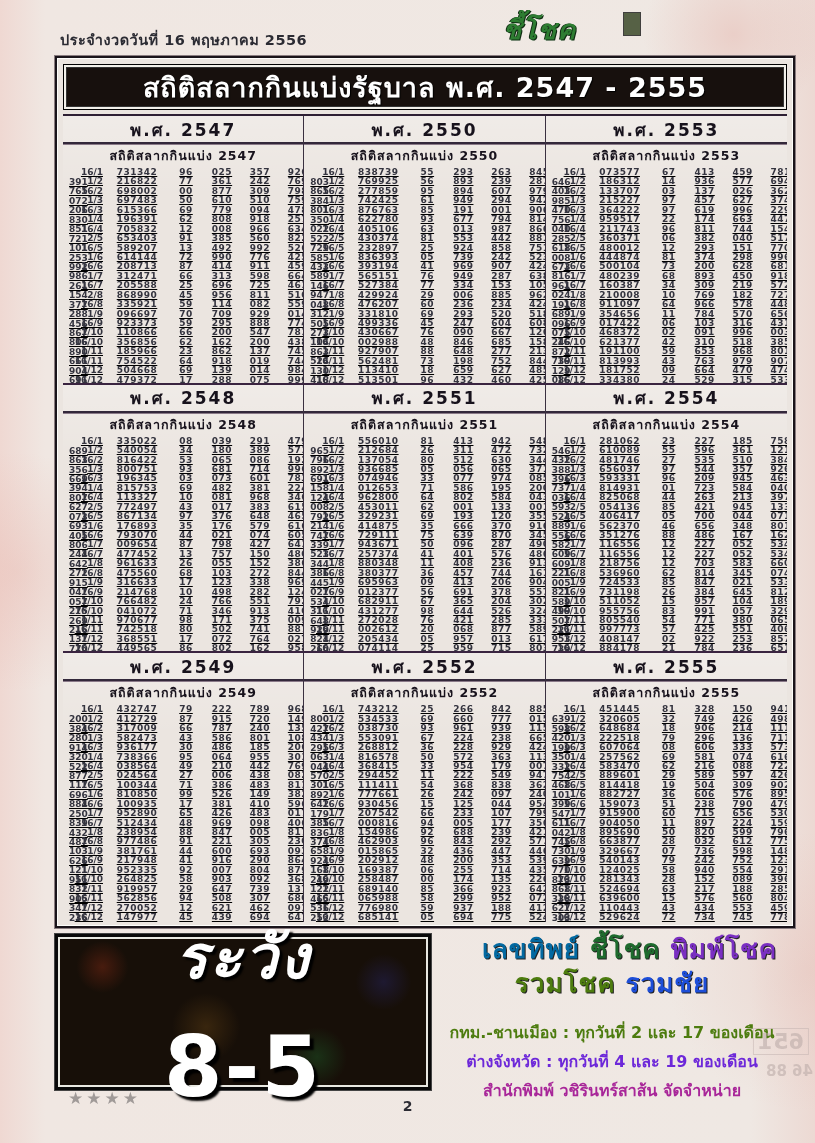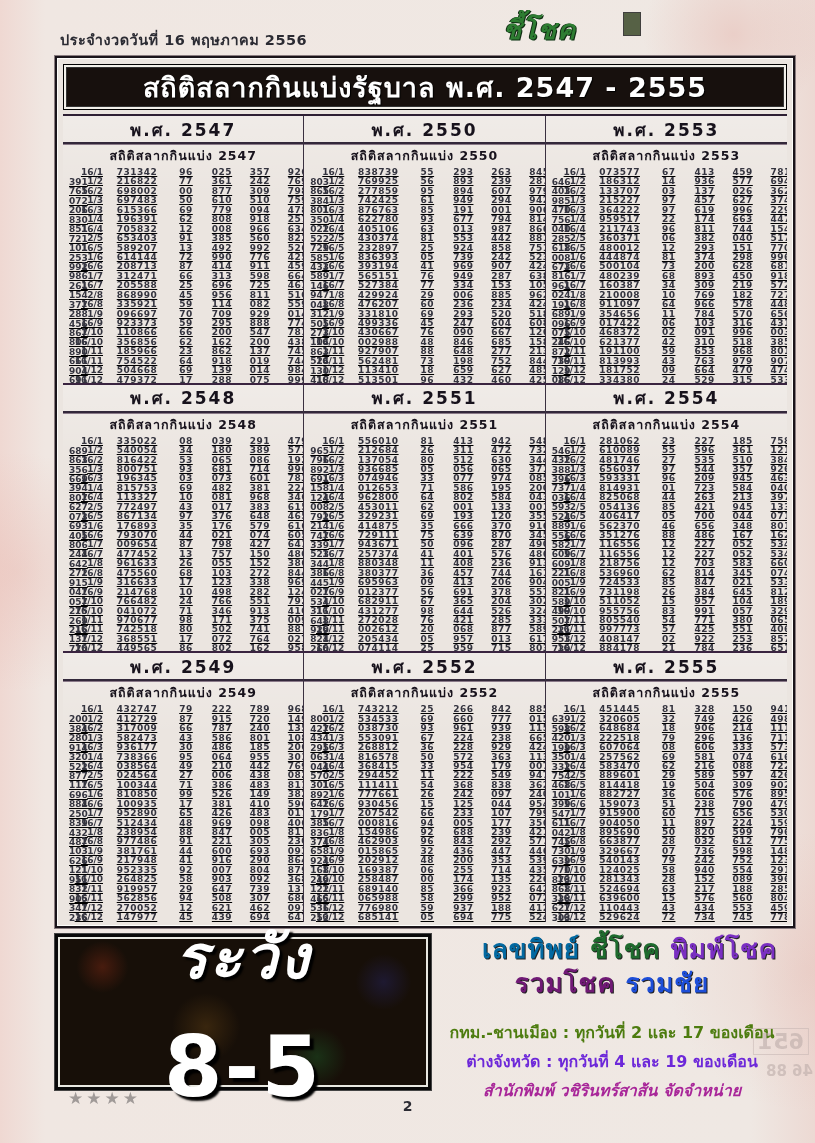--- a/index.html
+++ b/index.html
@@ -67,21 +67,21 @@
   .warn-word{color:#fff;font-size:60px;font-weight:bold;font-style:italic;
     text-shadow:3px 3px 2px #000;letter-spacing:2px;}
   .warn-nums{color:#fff;font-size:84px;font-weight:bold;
     text-shadow:4px 4px 2px #000;letter-spacing:2px;}
 
   .footer-right{position:absolute;left:432px;top:932px;width:360px;text-align:center;}
   .brand-line{font-size:26px;font-weight:bold;letter-spacing:1px;line-height:34px;}
   .brand-line .w{margin:0 5px;text-shadow:1px 1px 0 #222;}
   .sched1{margin-top:20px;font-size:16px;font-weight:bold;color:#4d7c0f;}
   .sched2{margin-top:4px;font-size:16px;font-weight:bold;color:#6d28d9;}
-  .pub{margin-top:4px;font-size:16px;font-weight:bold;color:#a register;font-style:italic;}
+  .pub{margin-top:4px;font-size:16px;font-weight:bold;color:#a register;}
   .pub{color:#a82699;}
 
   .stars{position:absolute;left:68px;top:1088px;font-size:17px;color:#a09a98;letter-spacing:3px;}
   .page-num{position:absolute;left:0;top:1098px;width:815px;text-align:center;
     font-size:14px;font-weight:bold;color:#2b2b33;}
 
   
   .bleed{position:absolute;color:#b9a9a6;font-weight:bold;opacity:.55;transform:scaleX(-1);}
   .bleed1{right:6px;top:1028px;font-size:22px;border:1px solid #c5b5b2;padding:0 4px;}
   .bleed2{right:2px;top:1062px;font-size:15px;}
@@ -2094,21 +2094,21 @@
       </div>
   </div>
 
   <div class="warn-box">
     <span class="warn-word">ระวัง</span>
     <span class="warn-nums">8-5</span>
   </div>
 
   <div class="footer-right">
     <div class="brand-line"><span class="w" style="color: #0369a1; margin-left: 40px;">เลขทิพย์</span><span class="w" style="color: rgb(30, 107, 46);">ชี้โชค</span><span class="w" style="color: rgb(122, 47, 194);">พิมพ์โชค</span></div>
-    <div class="brand-line"><span class="w" style="color: #701a75;">รวมโชค</span><span class="w" style="color: #1d4ed8;">รวมชัย</span></div>
+    <div class="brand-line"><span class="w" style="color: #4d7c0f;">รวมโชค</span><span class="w" style="color: #1d4ed8;">รวมชัย</span></div>
     <div class="sched1">กทม.-ชานเมือง : ทุกวันที่ 2 และ 17 ของเดือน</div>
     <div class="sched2">ต่างจังหวัด : ทุกวันที่ 4 และ 19 ของเดือน</div>
     <div class="pub">สำนักพิมพ์ วชิรินทร์สาส้น จัดจำหน่าย</div>
   </div>
 
   <div class="stars">★★★★</div>
   <div class="page-num">2</div>
 
   <div class="bleed bleed1">651</div>
   <div class="bleed bleed2">46 88</div>

